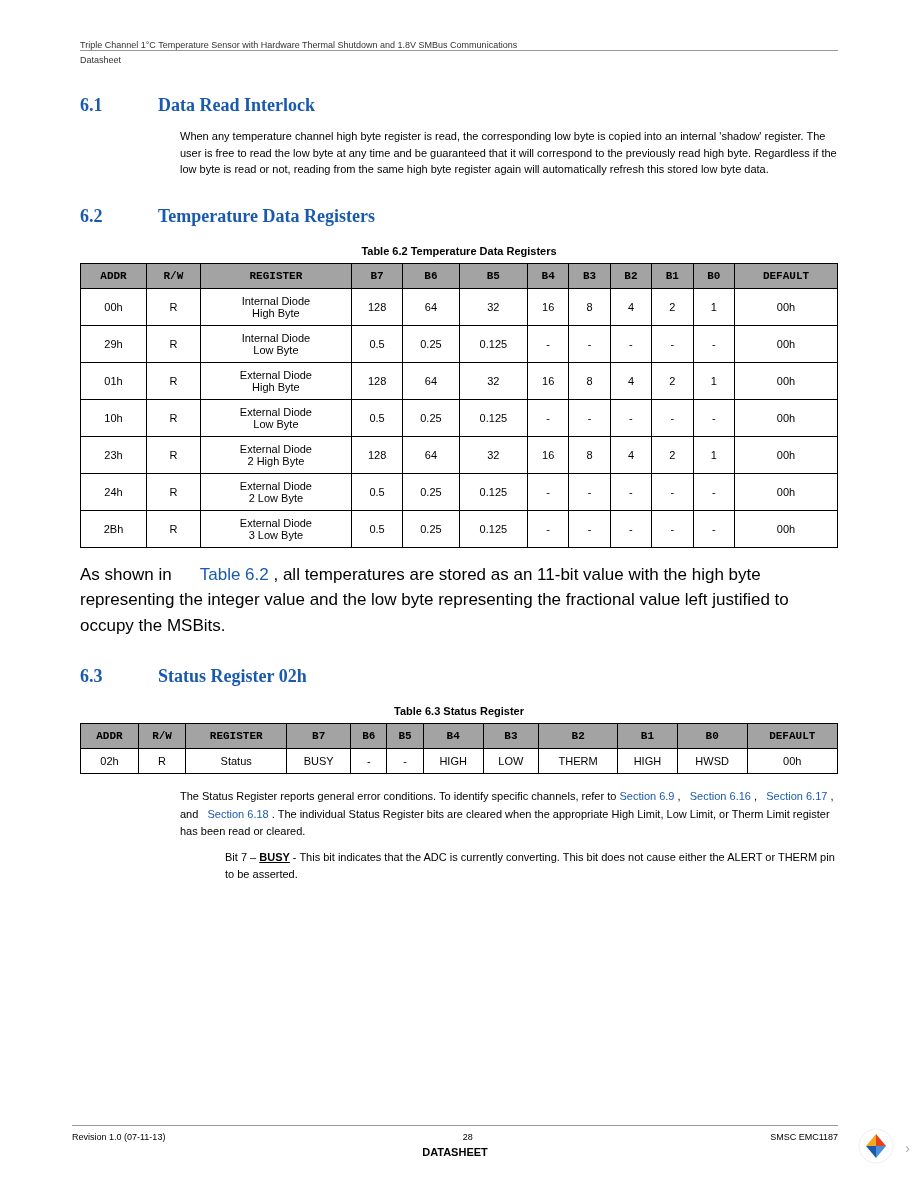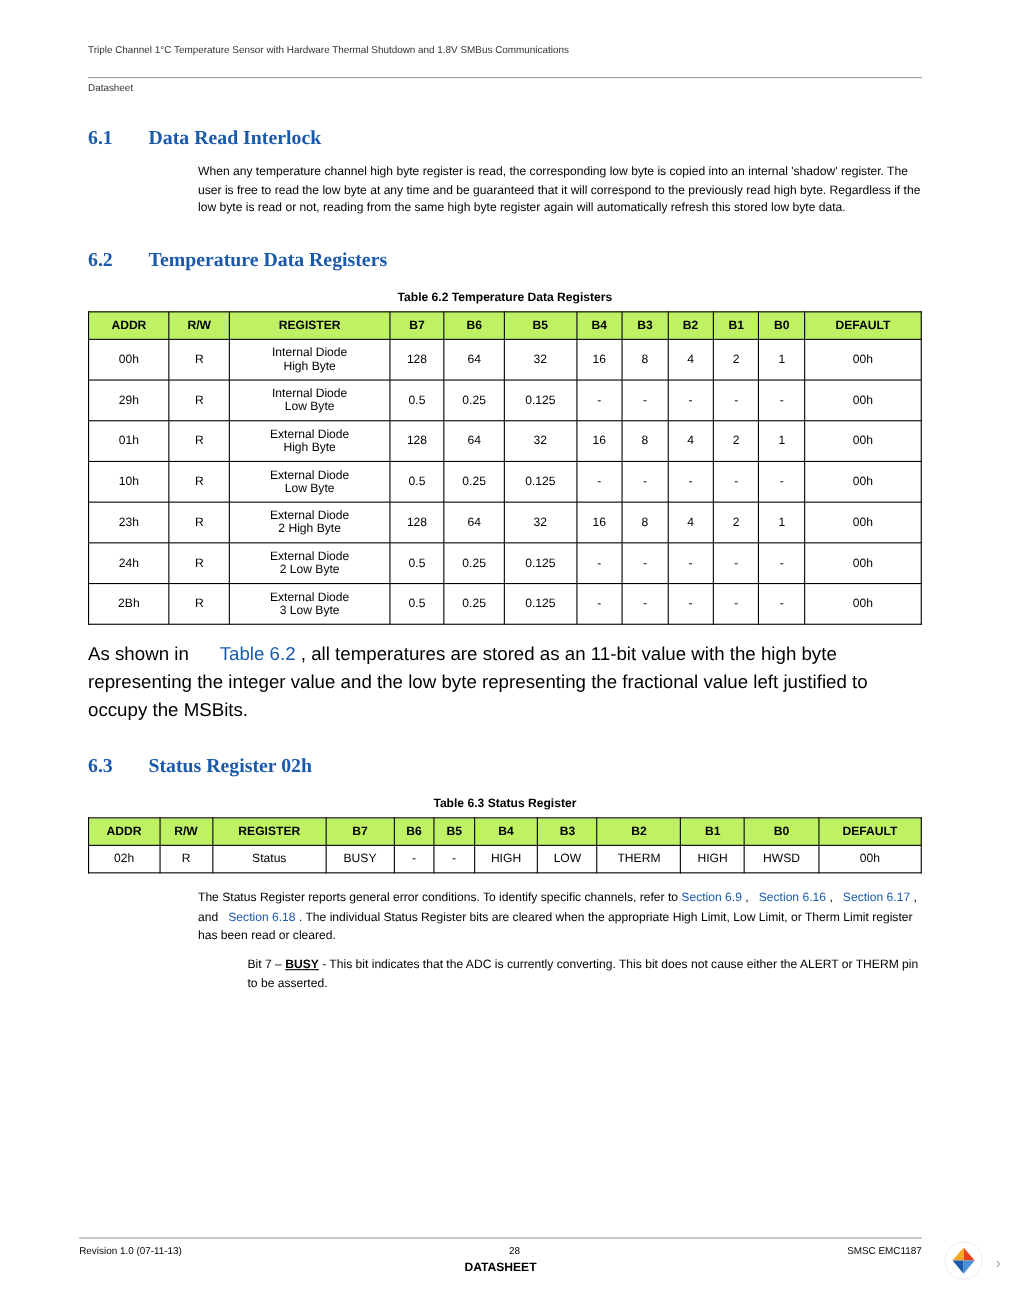--- a/index.html
+++ b/index.html
@@ -15,33 +15,34 @@
     .page {
       width: 918px;
       min-height: 1188px;
       padding: 40px 80px 60px 80px;
       position: relative;
     }
     .header-bar {
       font-size: 9px;
       color: #333;
       border-bottom: 1px solid #999;
-      padding-bottom: 20px;
+      padding-bottom: 0;
       margin-bottom: 4px;
     }
     .sub-header {
       font-size: 9px;
       color: #333;
       margin-bottom: 30px;
     }
     .section-heading {
       display: flex;
       align-items: center;
       margin-bottom: 12px;
       margin-top: 20px;
+      gap: 23px;
     }
     .section-number {
       font-size: 18px;
       font-weight: bold;
       color: #1a5aad;
       min-width: 55px;
       font-family: 'Times New Roman', serif;
     }
     .section-title {
       font-size: 18px;
@@ -67,21 +68,22 @@
       font-size: 11px;
     }
     table th, table td {
       border: 1px solid #000;
       padding: 6px 4px;
       text-align: center;
       vertical-align: middle;
     }
     table th {
       font-weight: bold;
-      background: #bef264;
+      background: #a3a3a3;
+      font-family: Liberation Mono, monospace;
     }
     .table-container {
       margin: 0 0 14px 0;
     }
     .note-text {
       font-size: 17px;
       line-height: 1.5;
       margin: 10px 0;
     }
     .link-text {

